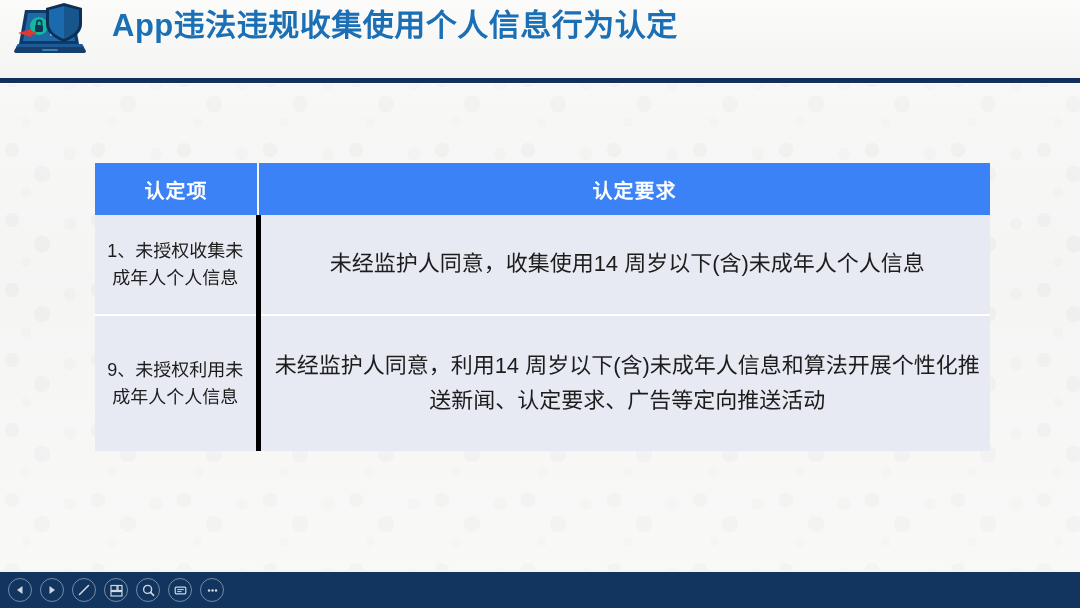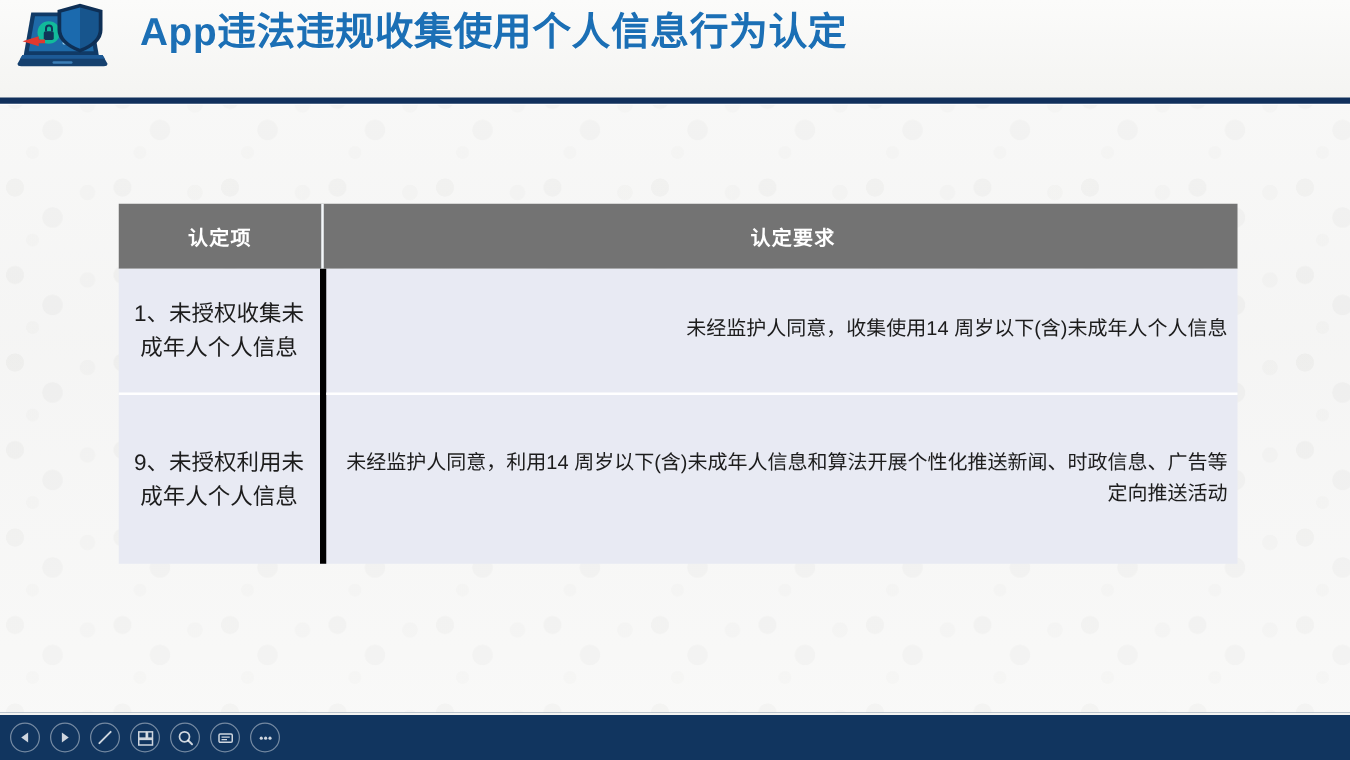--- a/index.html
+++ b/index.html
@@ -101,23 +101,23 @@
   }
   table.cert-table {
     width: 100%;
     border-collapse: collapse;
     table-layout: fixed;
   }
   table.cert-table col.col-item  { width: 163px; }
   table.cert-table col.col-req   { width: 732px; }
 
   .cert-table thead th {
-    background: #737373;
+    background: #3b82f6;
     color: #ffffff;
-    font-size: 16px;
+    font-size: 20px;
     font-weight: 700;
     height: 52px;
     vertical-align: middle;
     letter-spacing: 1px;
     border-right: 2px solid #f4f7fa;
   }
   .cert-table thead th:last-child { border-right: none; padding-left: 20px; }
 
   .cert-table tbody td {
     background: #e8eaf3;
@@ -129,22 +129,22 @@
   .cert-table tbody td:last-child { border-right: none; }
   .cert-table tbody tr:last-child td { border-bottom: none; }
 
   .cell-item {
     text-align: center;
     font-size: 18px;
     line-height: 1.5;
     padding: 10px 8px;
   }
   .cell-req {
-    text-align: right;
-    font-size: 16px;
+    text-align: center;
+    font-size: 22px;
     line-height: 1.55;
     padding: 10px 8px 10px 12px;
   }
 
   .row-1 td { height: 100px; }
   .row-2 td { height: 136px; }
 
   
   .toolbar {
     position: absolute;
@@ -226,21 +226,21 @@
           <th>认定要求</th>
         </tr>
       </thead>
       <tbody>
         <tr class="row-1">
           <td class="cell-item">1、未授权收集未成年人个人信息</td>
           <td class="cell-req">未经监护人同意，收集使用14 周岁以下(含)未成年人个人信息</td>
         </tr>
         <tr class="row-2">
           <td class="cell-item">9、未授权利用未成年人个人信息</td>
-          <td class="cell-req">未经监护人同意，利用14 周岁以下(含)未成年人信息和算法开展个性化推送新闻、时政信息、广告等定向推送活动</td>
+          <td class="cell-req">未经监护人同意，利用14 周岁以下(含)未成年人信息和算法开展个性化推送新闻、认定要求、广告等定向推送活动</td>
         </tr>
       </tbody>
     </table>
   </div>
 
   <div class="toolbar">
 
     <div class="tb-btn">
       <span>
         <svg width="14" height="14" viewBox="0 0 14 14">

